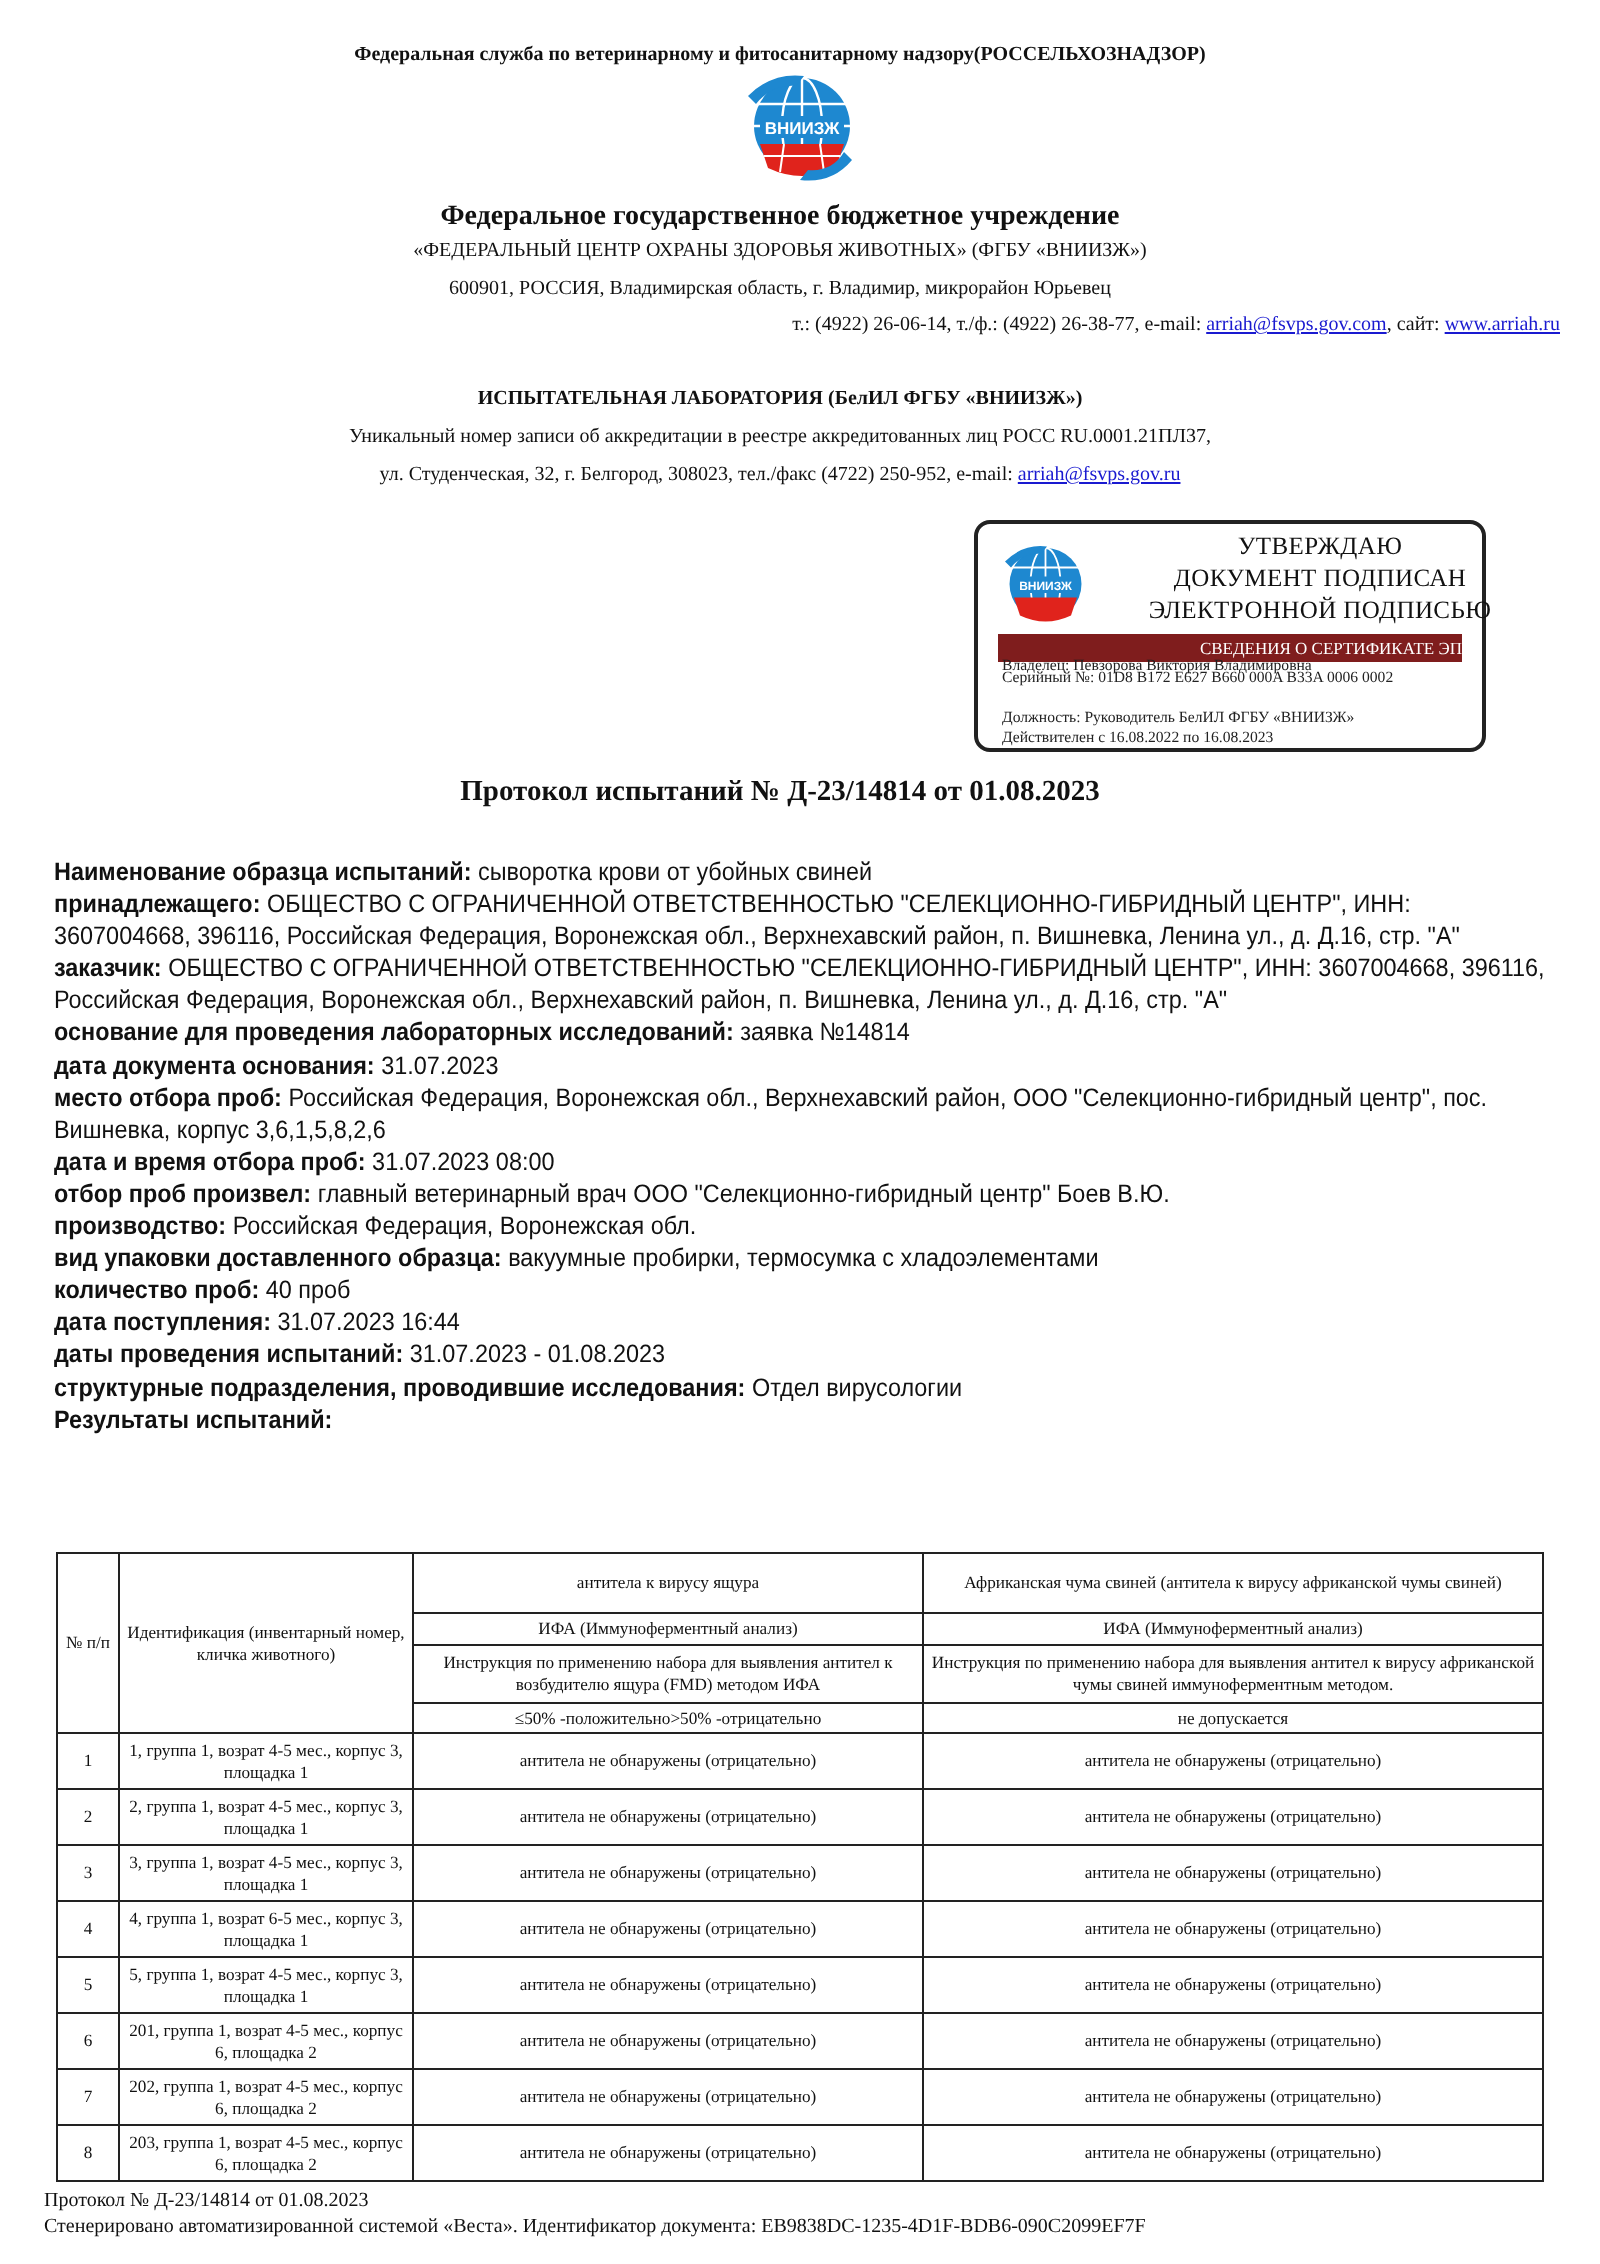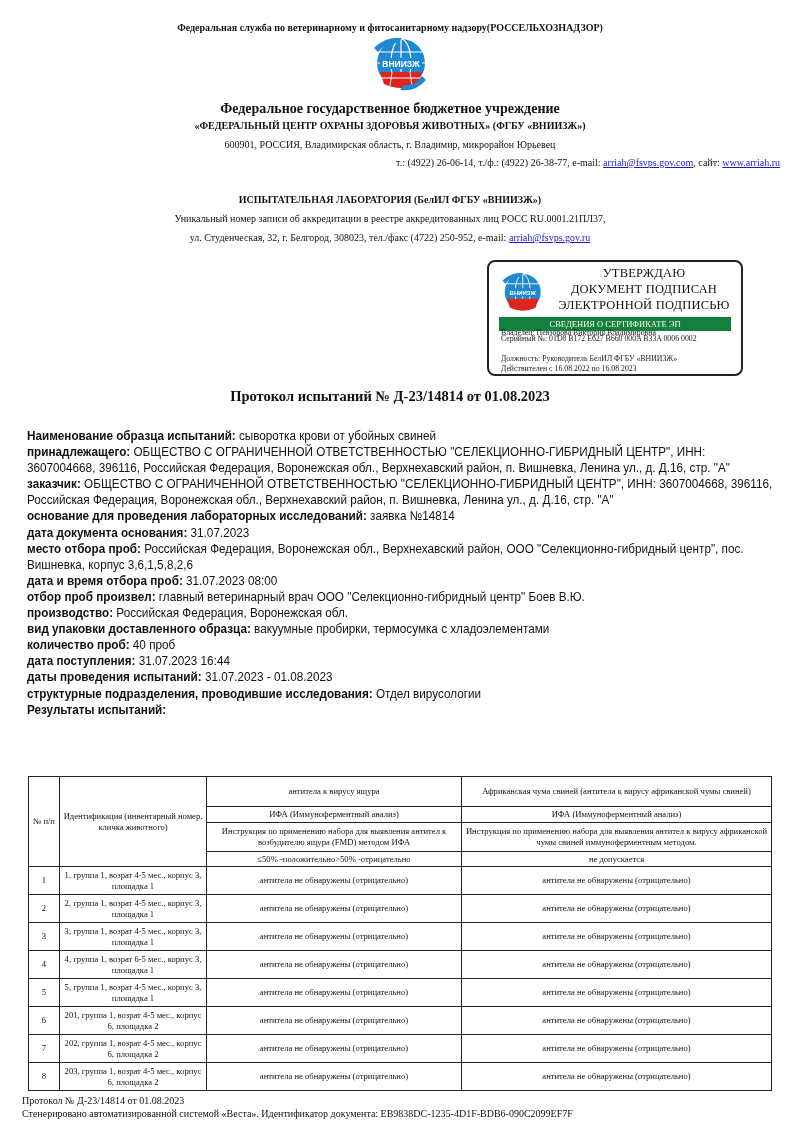--- a/index.html
+++ b/index.html
@@ -2,32 +2,32 @@
 <html><head>
 <meta charset="utf-8">
 <style>
   html, body { margin: 0; padding: 0; background: #ffffff; }
   body { width: 800px; height: 1132px; position: relative; overflow: hidden; font-family: "Liberation Serif", serif; color: #111; }
   .abs { position: absolute; }
   .center { left: 0; width: 780px; text-align: center; }
   .agency { top: 22px; font-size: 10px; font-weight: bold; }
   .logo { left: 372px; top: 34px; width: 56px; height: 58px; }
   .org1 { top: 101px; font-size: 14px; font-weight: bold; }
-  .org2 { top: 120px; font-size: 10px; font-weight: bold; }
+  .org2 { top: 120px; font-size: 10px; font-weight: normal; }
   .addr { top: 139px; font-size: 10px; }
   .contacts { top: 157px; font-size: 10px; text-align: right; }
   .lab-title { top: 194px; font-size: 10px; font-weight: bold; }
   .lab-accr { top: 213px; font-size: 10px; }
   .lab-addr { top: 232px; font-size: 10px; }
   a.link { color: #1a1ad0; text-decoration: underline; }
 
   .stamp { left: 487px; top: 260px; width: 256px; height: 116px; border: 2px solid #222; border-radius: 8px; box-sizing: border-box; }
   .stamp-logo { position: absolute; left: 12px; top: 8px; width: 42px; height: 44px; }
-  .stamp-t { position: absolute; left: 60px; width: 190px; text-align: center; font-size: 12.5px; letter-spacing: 0.2px; }
-  .stamp-bar { position: absolute; left: 10px; top: 55px; width: 232px; height: 14px; background: #15803d; color: #fff; font-size: 8.5px; text-align: center; line-height: 14px; }
+  .stamp-t { position: absolute; left: 76px; width: 190px; text-align: center; font-size: 12.5px; letter-spacing: 0.2px; }
+  .stamp-bar { position: absolute; left: 10px; top: 55px; width: 232px; height: 14px; background: #7f1d1d; color: #fff; font-size: 8.5px; text-align: right; line-height: 14px; }
   .stamp-line { position: absolute; left: 12px; font-size: 7.8px; color: #222; }
 
   .proto-title { top: 388px; font-size: 14.5px; font-weight: bold; }
 
   .fields { left: 27px; top: 428px; width: 750px; font-family: "Liberation Sans", sans-serif; font-size: 12.6px; line-height: 16.1px; transform: scaleX(0.93); transform-origin: left top; width: 806px; }
   .fields .f { margin: 0; }
   .fields b { font-weight: bold; }
 
   table.res { position: absolute; left: 28px; top: 776px; width: 744px; border-collapse: collapse; font-family: "Liberation Serif", serif; font-size: 8.6px; }
   table.res td { border: 1px solid #222; text-align: center; vertical-align: middle; padding: 0 3px; line-height: 11px; }

